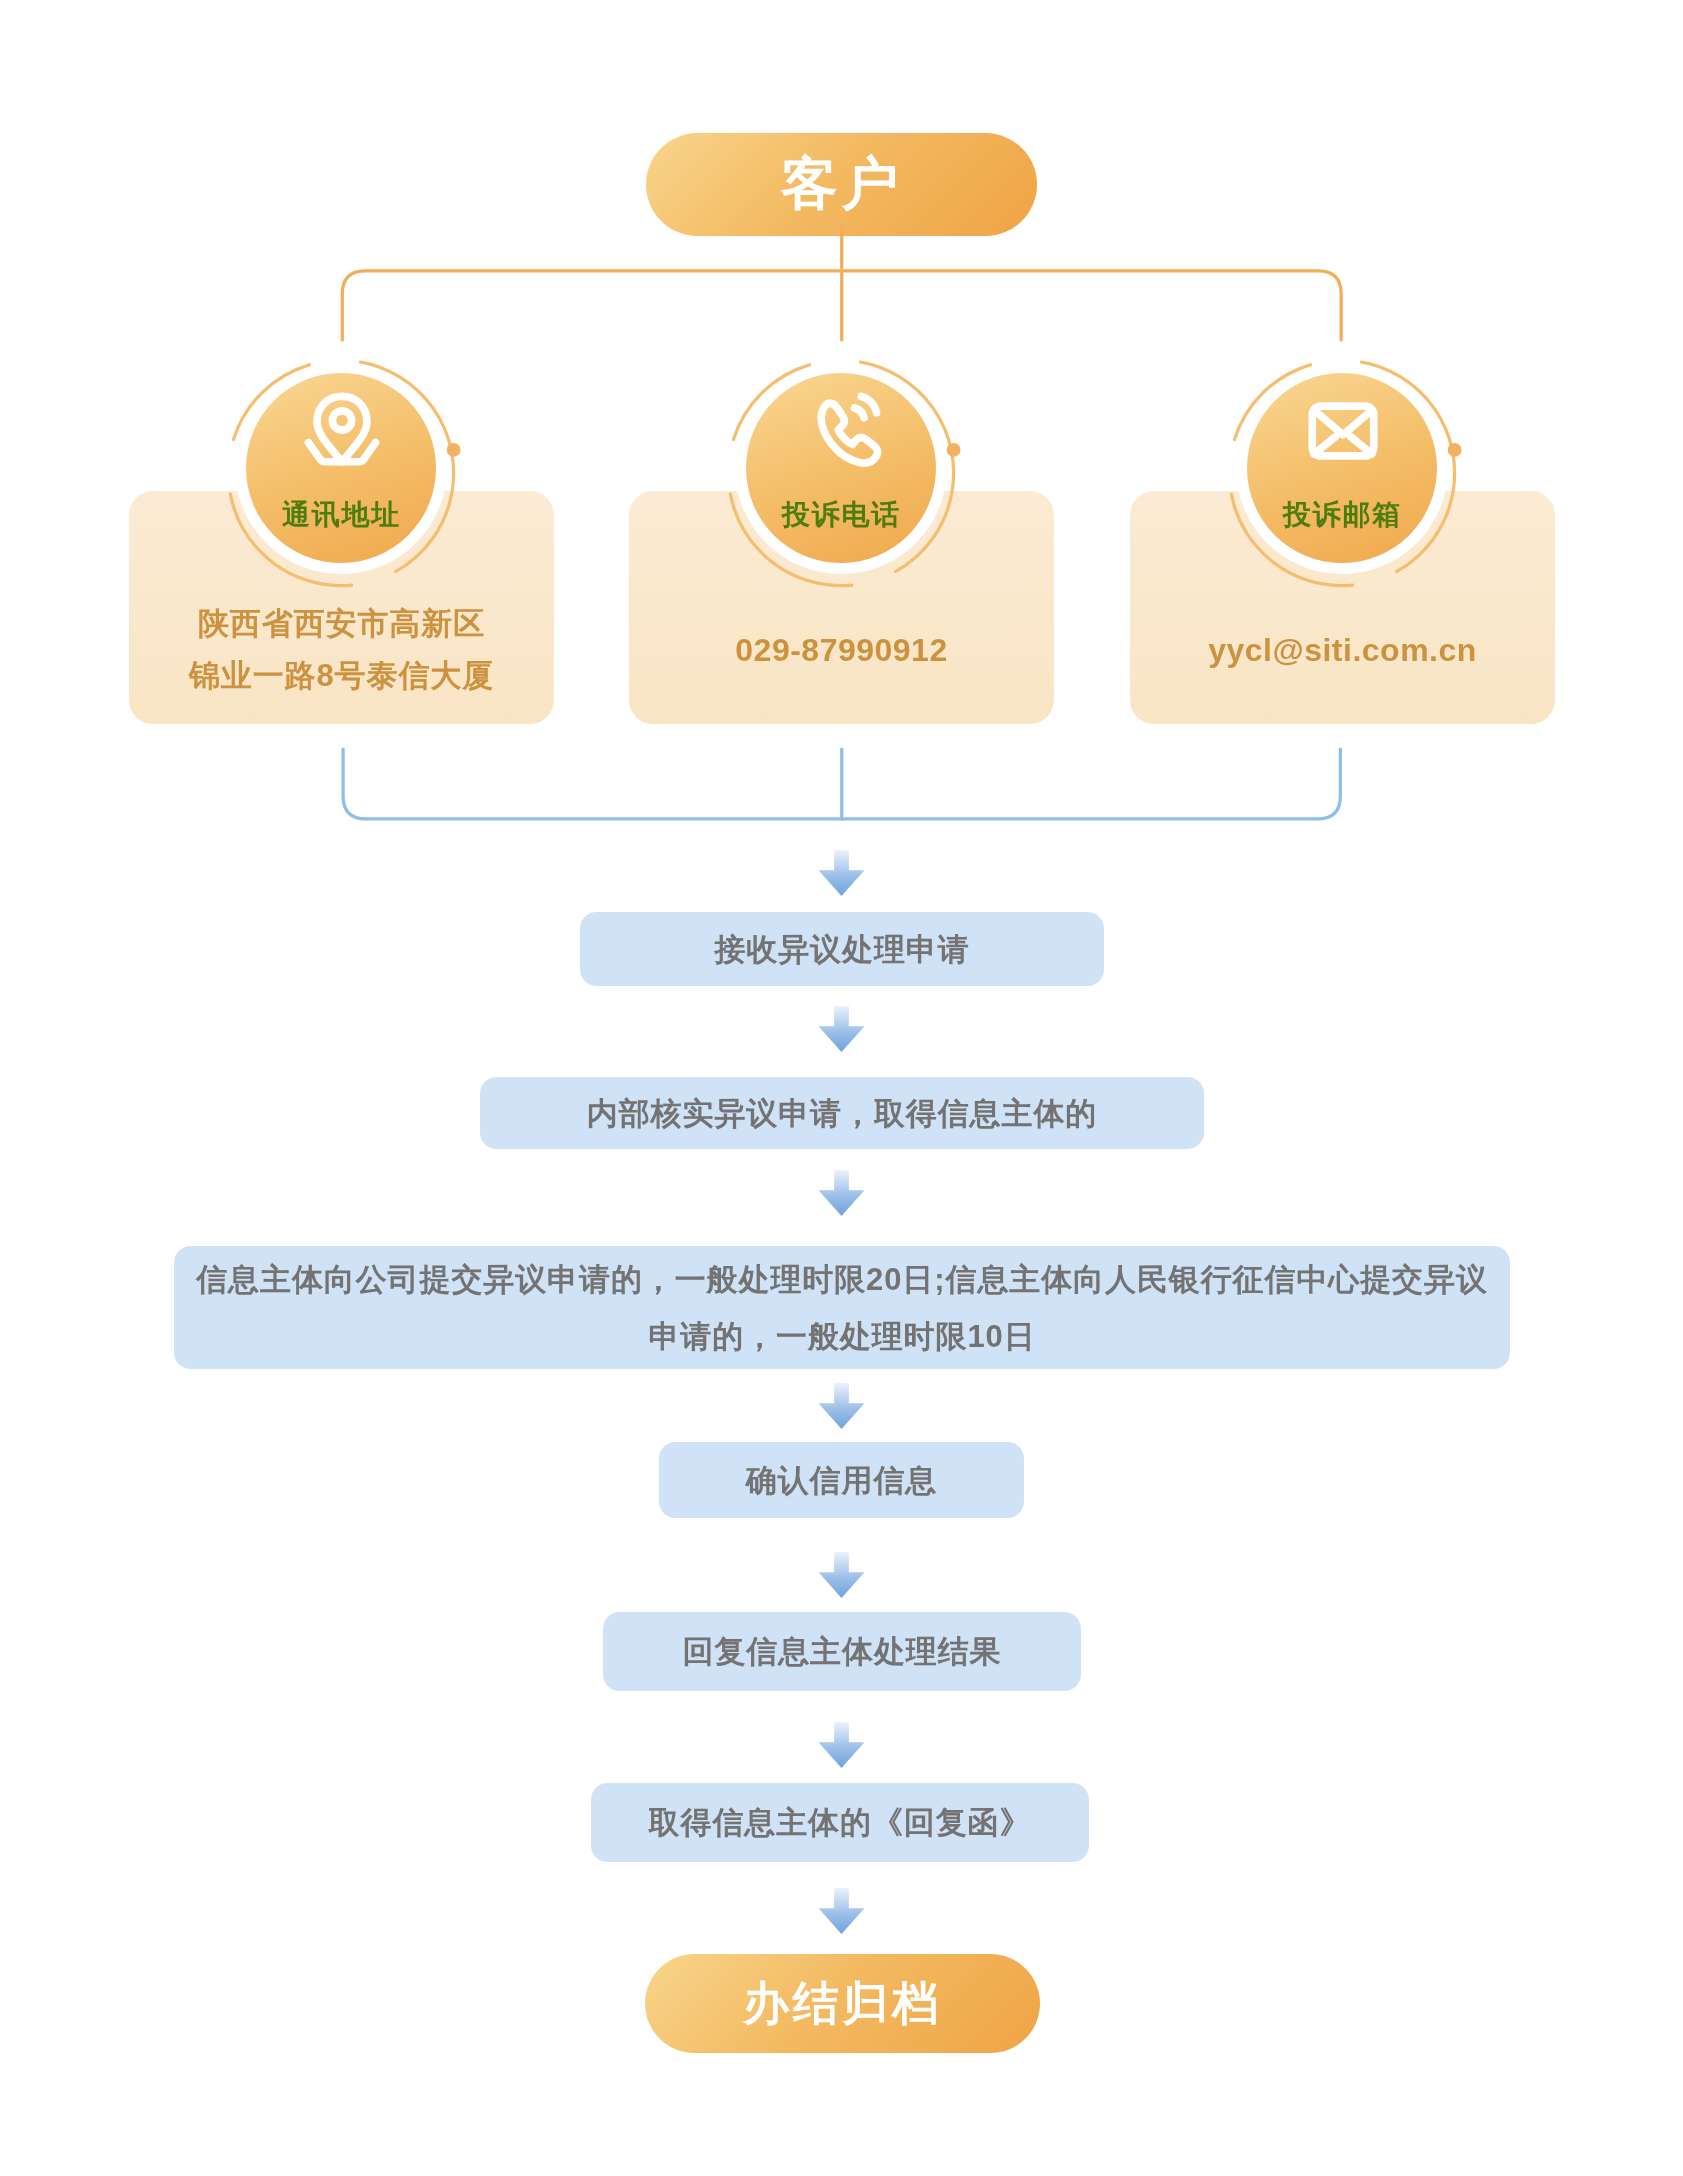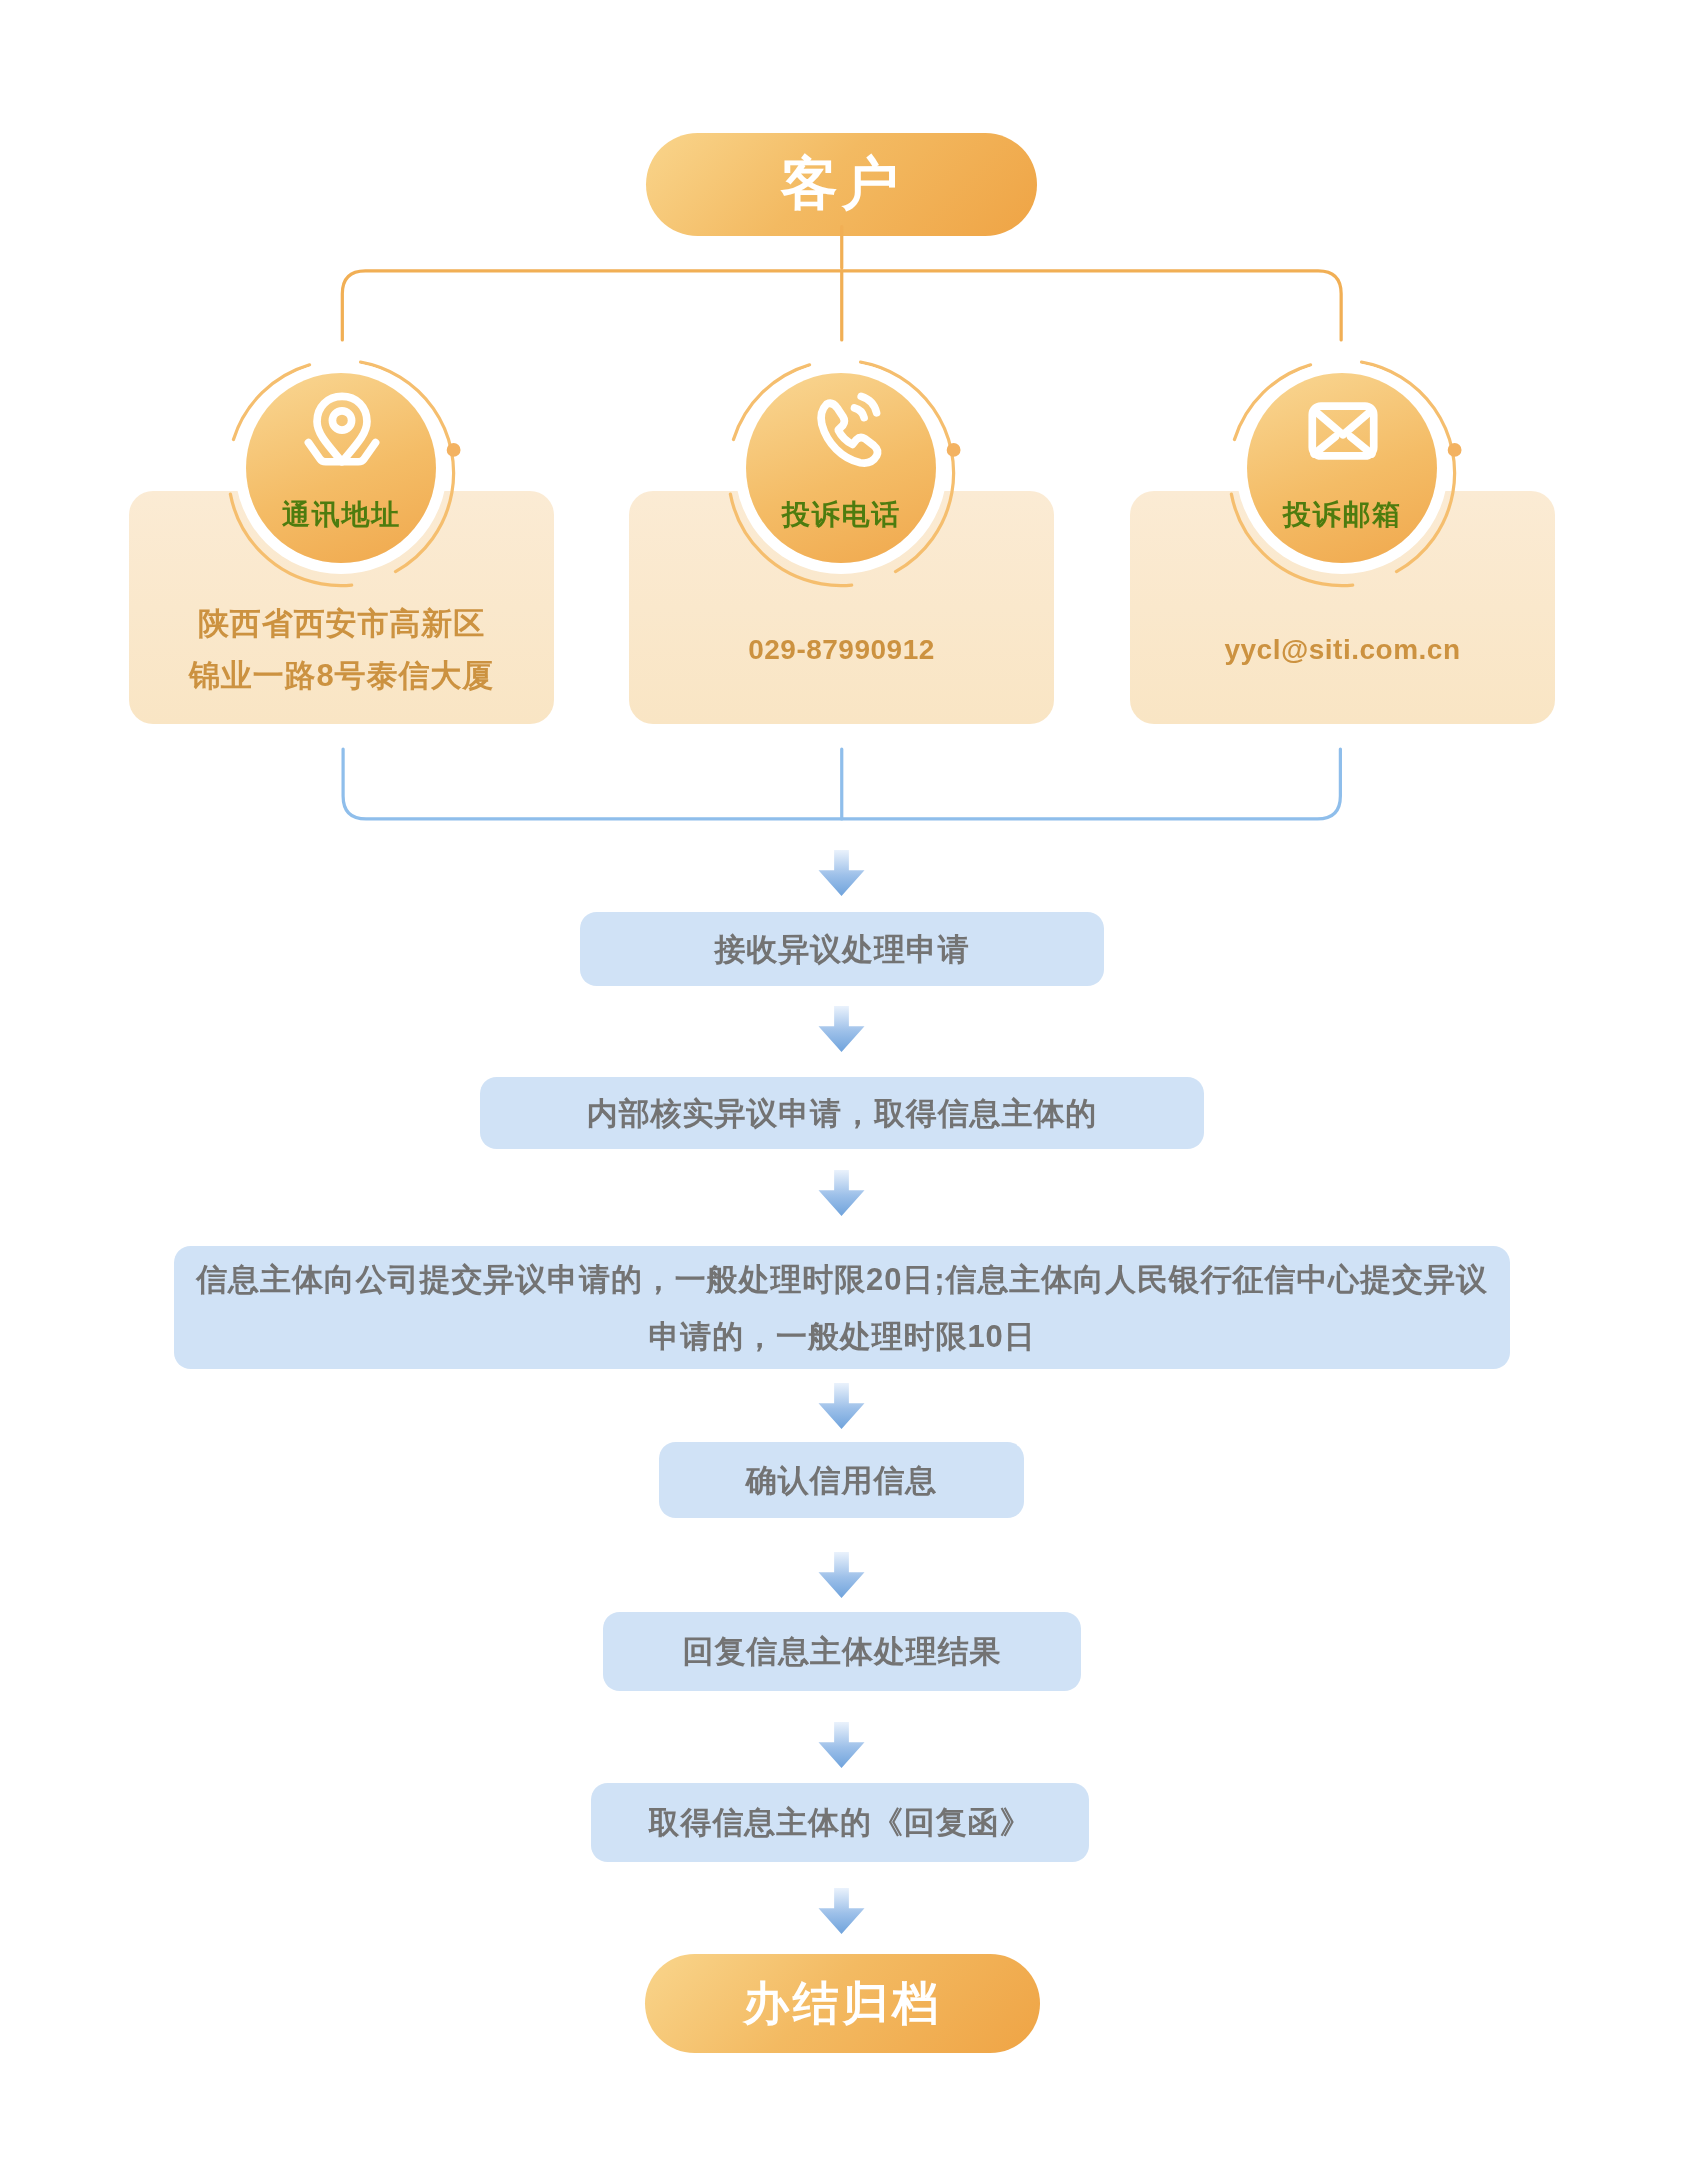--- a/index.html
+++ b/index.html
@@ -31,21 +31,21 @@
   .node .ntitle{
     position:absolute;left:0;right:0;top:143px;text-align:center;z-index:3;
     color:#4d7c0f;font-size:28px;font-weight:bold;letter-spacing:1.8px;
   }
   .node .nvalue{
     position:absolute;left:9.2px;right:9.2px;top:234px;height:126px;z-index:1;
     display:flex;flex-direction:column;align-items:center;justify-content:center;gap:9.2px;
     color:#CC9240;font-weight:bold;text-align:center;
   }
   .node .nvalue .zh{font-size:31px;letter-spacing:0.9px;}
-  .node .nvalue .lat{font-size:28px;letter-spacing:0.5px;}
+  .node .nvalue .lat{font-size:32px;letter-spacing:0.5px;}
   
   .step{
     position:absolute;background:#D0E2F6;border-radius:16.6px;color:#737373;font-weight:bold;
     display:flex;flex-direction:column;align-items:center;justify-content:center;
     font-size:31px;text-align:center;letter-spacing:0.9px;line-height:55px;
   }
   
   .connector{position:absolute;z-index:0;}
   .arrow{position:absolute;width:61px;height:46px;}
 </style>

